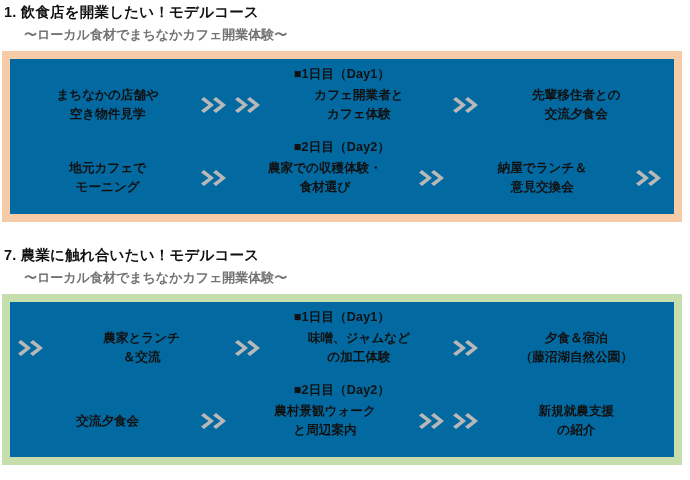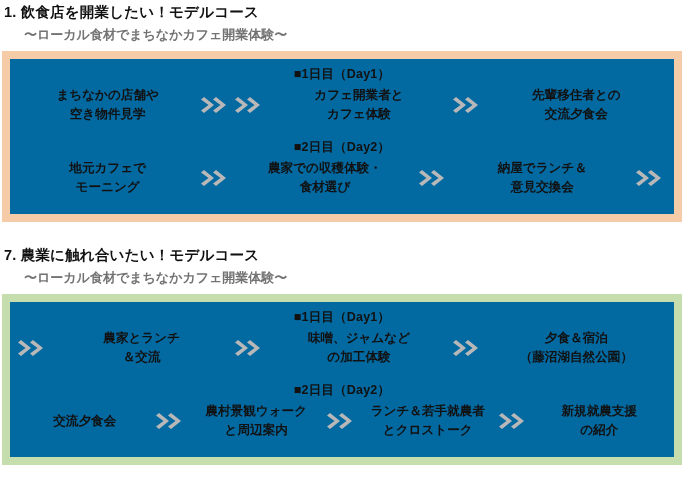--- a/index.html
+++ b/index.html
@@ -224,21 +224,20 @@
               <path d="M15 2 L25 10 L15 18 L12 15.5 L19.5 10 L12 4.5 Z" fill="#b8b8b8"></path>
             </svg>
           </div>
           <div class="step">農村景観ウォーク<br>と周辺案内</div>
           <div class="chev">
             <svg width="30" height="20" viewBox="0 0 30 20" aria-hidden="true">
               <path d="M3 2 L13 10 L3 18 L0 15.5 L7.5 10 L0 4.5 Z" fill="#b8b8b8"></path>
               <path d="M15 2 L25 10 L15 18 L12 15.5 L19.5 10 L12 4.5 Z" fill="#b8b8b8"></path>
             </svg>
           </div>
-          <div class="step">ランチ＆若手就農者<br>とクロストーク</div>
           <div class="chev">
             <svg width="30" height="20" viewBox="0 0 30 20" aria-hidden="true">
               <path d="M3 2 L13 10 L3 18 L0 15.5 L7.5 10 L0 4.5 Z" fill="#b8b8b8"></path>
               <path d="M15 2 L25 10 L15 18 L12 15.5 L19.5 10 L12 4.5 Z" fill="#b8b8b8"></path>
             </svg>
           </div>
           <div class="step">新規就農支援<br>の紹介</div>
         </div>
       </div>
 

